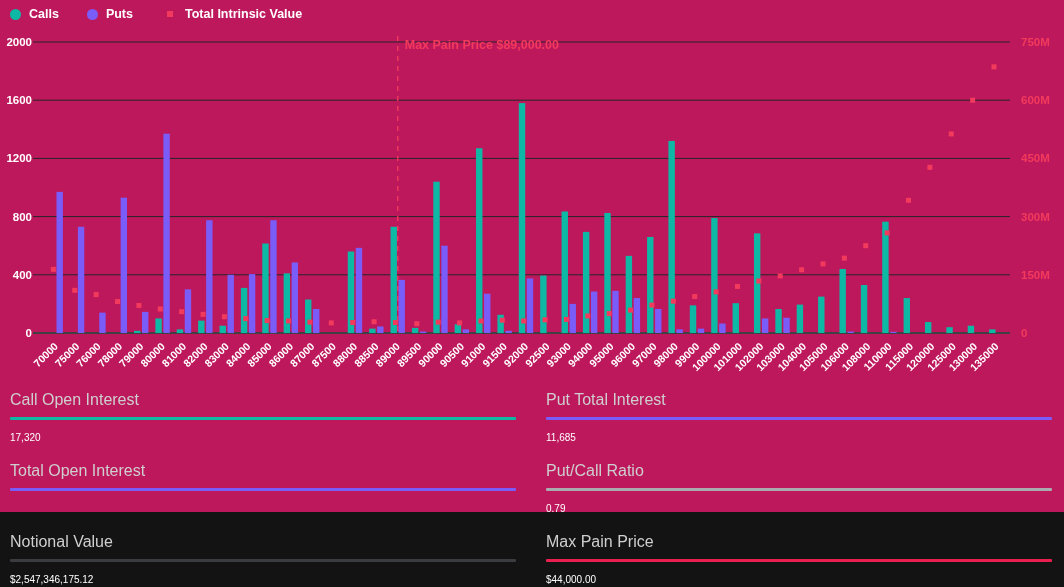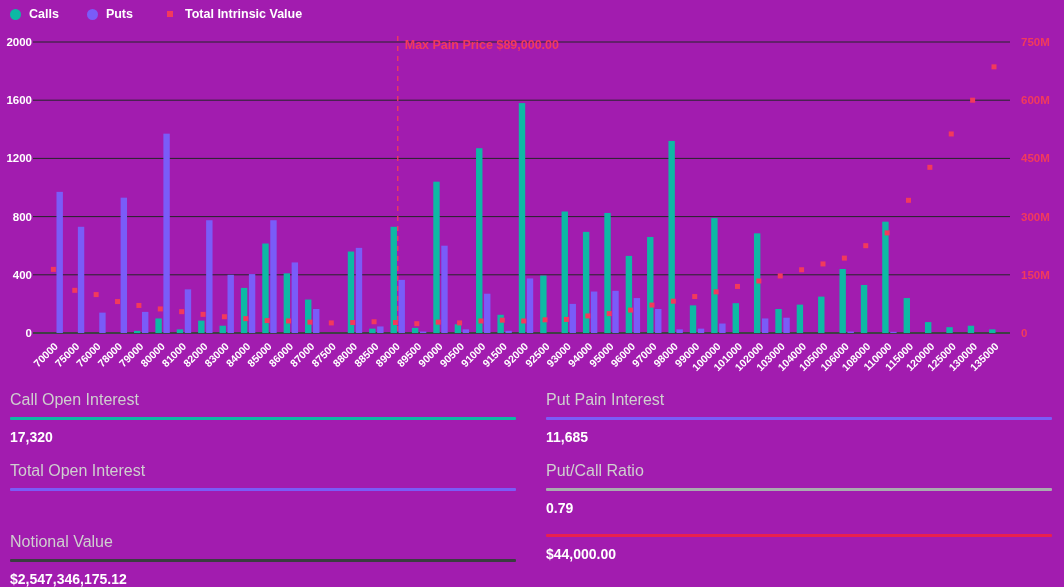--- a/index.html
+++ b/index.html
@@ -1,33 +1,33 @@
 <!DOCTYPE html>
 <html><head>
 <meta charset="utf-8">
 <style>
   html,body{margin:0;padding:0;background:#131313;width:1064px;height:587px;overflow:hidden;
     font-family:"Liberation Sans", sans-serif;-webkit-font-smoothing:antialiased;}
-  .app{position:relative;width:1064px;height:587px;background:#a21caf;}
+  .app{position:relative;width:1064px;height:512px;background:#be185d;}
   
   .legend{position:absolute;top:7px;left:10px;display:flex;align-items:center;z-index:2;}
   .legend-item{display:flex;align-items:center;margin-right:28px;cursor:pointer;}
   .swatch-circle{width:11px;height:11px;border-radius:50%;margin-right:8px;}
   .swatch-square{width:6px;height:6px;margin:0 12px 0 6px;}
   .legend-label{color:#ffffff;font-size:12.5px;font-weight:bold;}
   
   .chart-wrap{position:absolute;top:0;left:0;width:1064px;height:382px;}
   svg text{font-family:"Liberation Sans", sans-serif;}
   
   .stats{position:absolute;top:382px;left:0;width:1064px;box-sizing:border-box;
     padding:4px 12px 0 10px;display:grid;grid-template-columns:1fr 1fr;column-gap:30px;}
   .stat-card{padding-top:6px;margin-bottom:11px;}
   .stat-label{color:#cfcfcf;font-size:16px;line-height:15px;margin-bottom:10px;}
   .stat-underline{height:3px;width:100%;border-radius:1px;margin-bottom:9px;}
-  .stat-value{color:#ffffff;font-size:14px;font-weight:bold;line-height:17px;}
+  .stat-value{color:#ffffff;font-size:10px;font-weight:normal;line-height:17px;}
 </style>
 </head>
 <body>
 
 <div class="app">
 
   <div class="legend">
     <div class="legend-item">
       <span class="swatch-circle" style="background: rgb(13, 185, 164);"></span>
       <span class="legend-label">Calls</span>
@@ -231,37 +231,38 @@
       </svg>
   </div>
 
   <div class="stats">
     <div class="stat-card">
       <div class="stat-label">Call Open Interest</div>
       <div class="stat-underline" style="background: rgb(13, 185, 164);"></div>
       <div class="stat-value">17,320</div>
     </div>
     <div class="stat-card">
-      <div class="stat-label">Put Pain Interest</div>
+      <div class="stat-label">Put Total Interest</div>
       <div class="stat-underline" style="background: rgb(122, 92, 248);"></div>
       <div class="stat-value">11,685</div>
     </div>
     <div class="stat-card">
       <div class="stat-label">Total Open Interest</div>
       <div class="stat-underline" style="background: rgb(122, 92, 248);"></div>
     </div>
     <div class="stat-card">
       <div class="stat-label">Put/Call Ratio</div>
       <div class="stat-underline" style="background: rgb(169, 171, 175);"></div>
       <div class="stat-value">0.79</div>
     </div>
     <div class="stat-card">
       <div class="stat-label">Notional Value</div>
       <div class="stat-underline" style="background: rgb(58, 60, 64);"></div>
       <div class="stat-value">$2,547,346,175.12</div>
     </div>
     <div class="stat-card">
+      <div class="stat-label">Max Pain Price</div>
       <div class="stat-underline" style="background: rgb(233, 32, 79);"></div>
       <div class="stat-value">$44,000.00</div>
     </div>
   </div>
 
 </div>
 
 </body></html>

